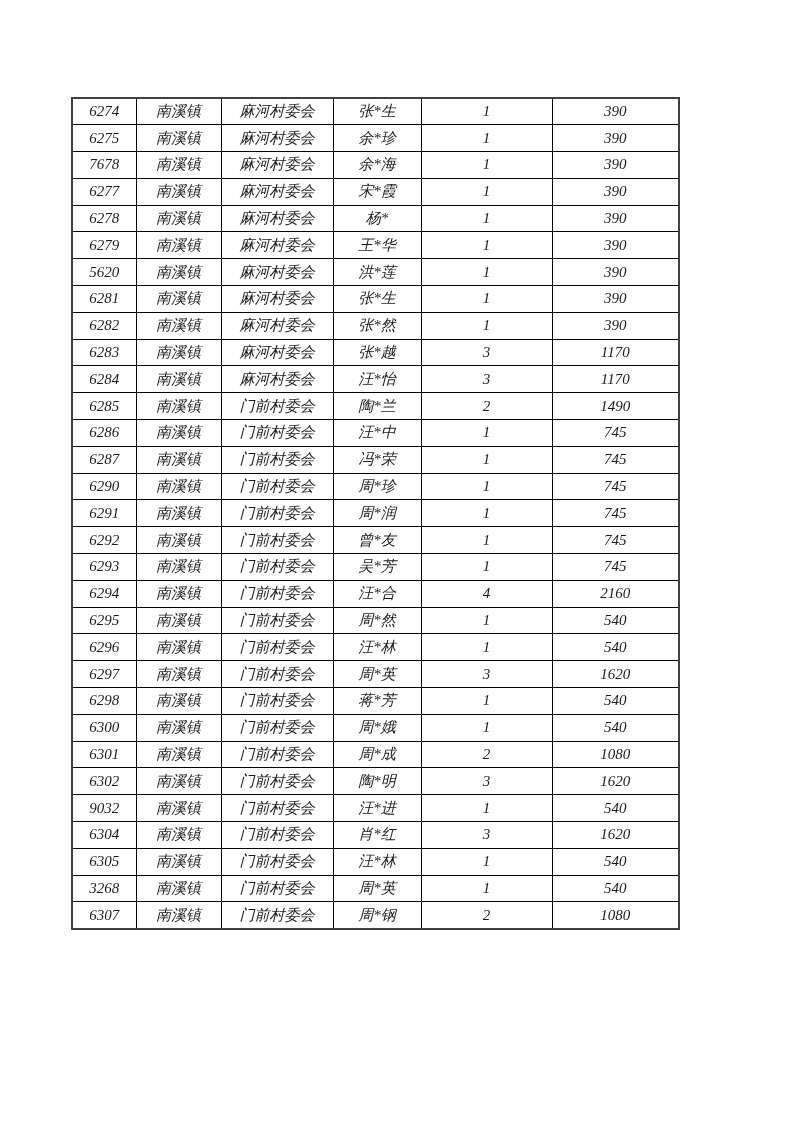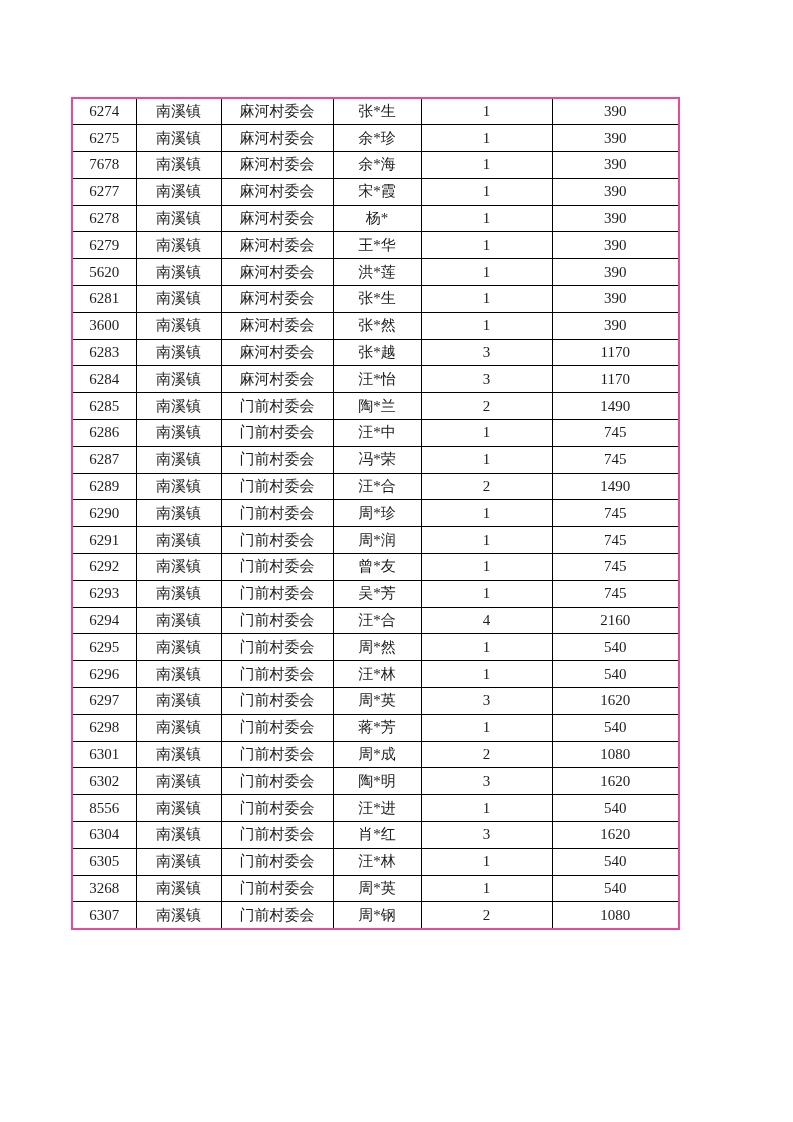--- a/index.html
+++ b/index.html
@@ -17,21 +17,22 @@
     background: #ffffff;
     overflow: hidden;
   }
   table.data-table {
     position: absolute;
     left: 71px;
     top: 97px;
     width: 607px;
     border-collapse: collapse;
     table-layout: fixed;
-    border: 2px solid #ec4899;
+    border: 2px solid #404040;
+    font-style: italic;
   }
   table.data-table td {
     border: 1px solid #000;
     height: 26.8px;
     text-align: center;
     vertical-align: middle;
     font-size: 15px;
     line-height: 1;
     padding: 0 2px;
     white-space: nowrap;
@@ -117,21 +118,21 @@
         </tr>
         <tr>
           <td>6281</td>
           <td>南溪镇</td>
           <td>麻河村委会</td>
           <td>张*生</td>
           <td>1</td>
           <td>390</td>
         </tr>
         <tr>
-          <td>3600</td>
+          <td>6282</td>
           <td>南溪镇</td>
           <td>麻河村委会</td>
           <td>张*然</td>
           <td>1</td>
           <td>390</td>
         </tr>
         <tr>
           <td>6283</td>
           <td>南溪镇</td>
           <td>麻河村委会</td>
@@ -165,28 +166,20 @@
         </tr>
         <tr>
           <td>6287</td>
           <td>南溪镇</td>
           <td>门前村委会</td>
           <td>冯*荣</td>
           <td>1</td>
           <td>745</td>
         </tr>
         <tr>
-          <td>6289</td>
-          <td>南溪镇</td>
-          <td>门前村委会</td>
-          <td>汪*合</td>
-          <td>2</td>
-          <td>1490</td>
-        </tr>
-        <tr>
           <td>6290</td>
           <td>南溪镇</td>
           <td>门前村委会</td>
           <td>周*珍</td>
           <td>1</td>
           <td>745</td>
         </tr>
         <tr>
           <td>6291</td>
           <td>南溪镇</td>
@@ -245,37 +238,45 @@
         </tr>
         <tr>
           <td>6298</td>
           <td>南溪镇</td>
           <td>门前村委会</td>
           <td>蒋*芳</td>
           <td>1</td>
           <td>540</td>
         </tr>
         <tr>
+          <td>6300</td>
+          <td>南溪镇</td>
+          <td>门前村委会</td>
+          <td>周*娥</td>
+          <td>1</td>
+          <td>540</td>
+        </tr>
+        <tr>
           <td>6301</td>
           <td>南溪镇</td>
           <td>门前村委会</td>
           <td>周*成</td>
           <td>2</td>
           <td>1080</td>
         </tr>
         <tr>
           <td>6302</td>
           <td>南溪镇</td>
           <td>门前村委会</td>
           <td>陶*明</td>
           <td>3</td>
           <td>1620</td>
         </tr>
         <tr>
-          <td>8556</td>
+          <td>9032</td>
           <td>南溪镇</td>
           <td>门前村委会</td>
           <td>汪*进</td>
           <td>1</td>
           <td>540</td>
         </tr>
         <tr>
           <td>6304</td>
           <td>南溪镇</td>
           <td>门前村委会</td>

